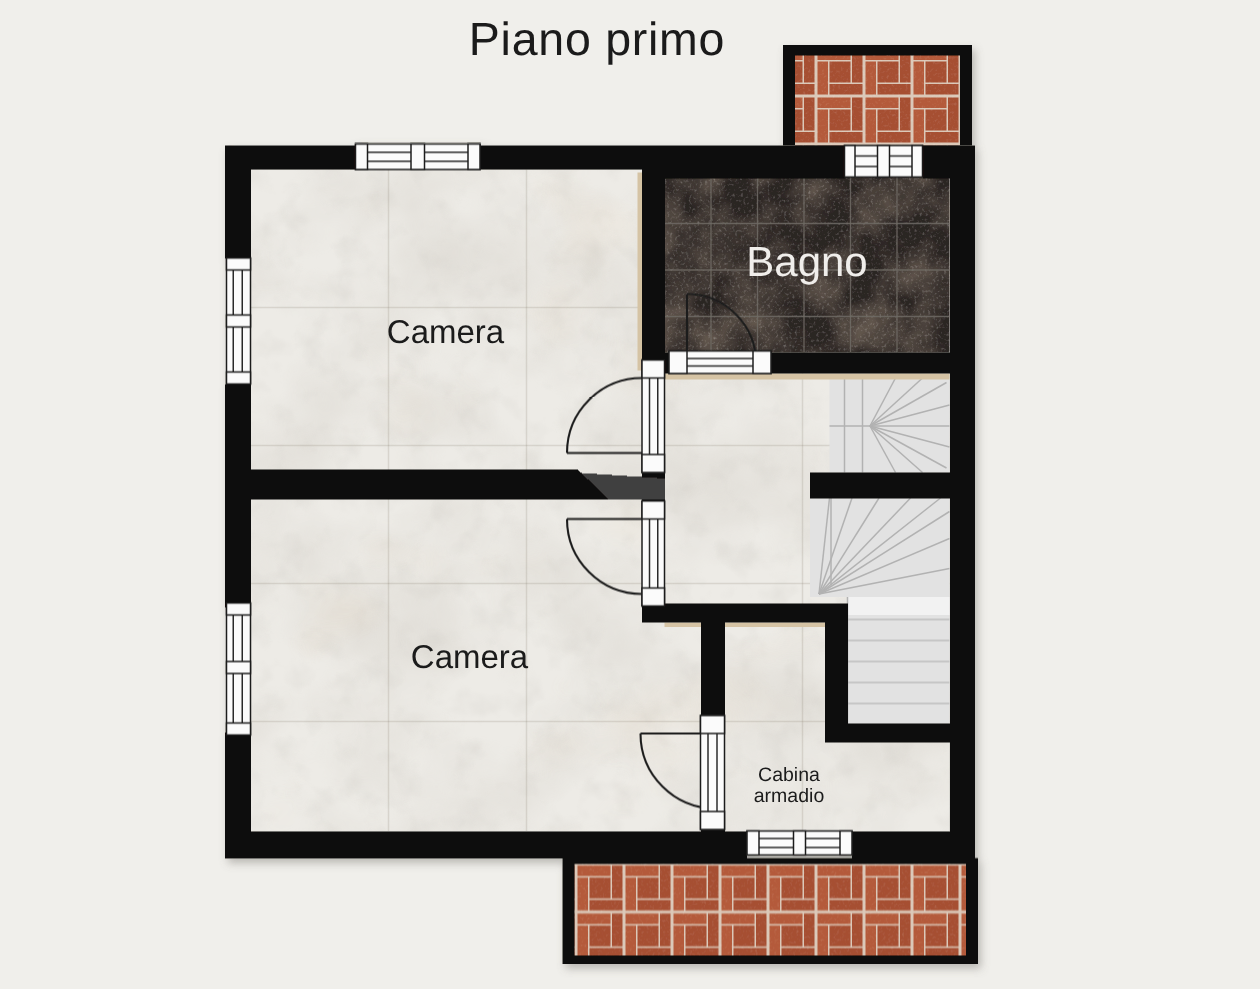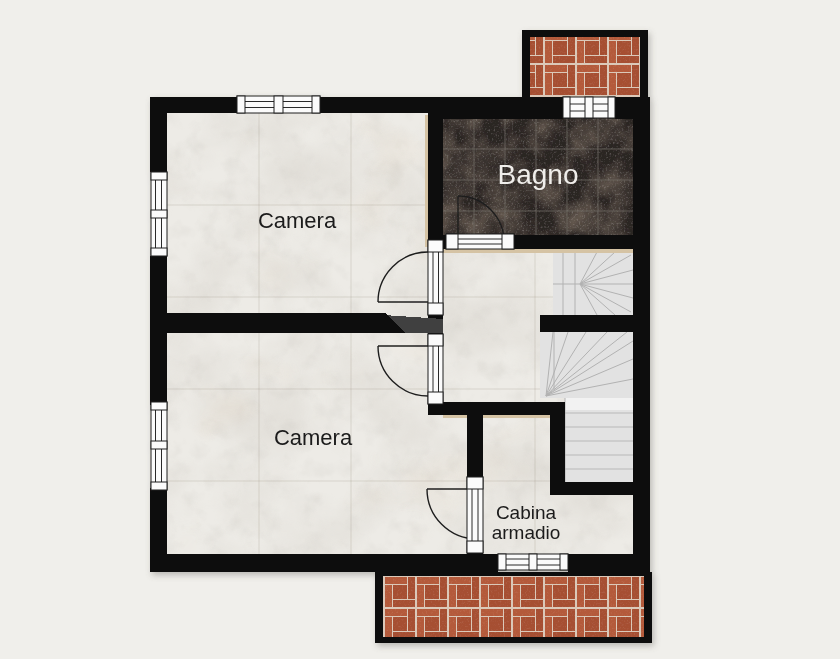--- a/index.html
+++ b/index.html
@@ -30,21 +30,21 @@
   .win{fill:var(--door-white);stroke:#1f1f1f;stroke-width:1;}
   .winline{stroke:#2a2a2a;stroke-width:1;fill:none;}
   .arc{stroke:#1f1f1f;stroke-width:1.4;fill:none;}
   .wm{fill:var(--watermark);}
   .room-label{position:absolute;transform:translate(-50%,-50%);color:var(--label-dark);
               white-space:nowrap;text-align:center;line-height:1.05;}
   #title{left:398px;top:27px;font-size:31px;letter-spacing:0.5px;}
   #lbl-camera-top{left:297px;top:221px;font-size:22px;}
   #lbl-camera-bottom{left:313px;top:438px;font-size:22px;}
   #lbl-bagno{left:538px;top:175px;font-size:28px;color:var(--label-light);}
-  #lbl-cabina{left:526px;top:523px;font-size:19px;}
+  #lbl-cabina{left:526px;top:523px;font-size:13px;}
 </style>
 </head>
 <body>
 
 <div id="stage">
 
 <svg id="plan-svg" width="840" height="659" viewBox="0 0 840 659" xmlns="http://www.w3.org/2000/svg">
   <defs>
     <filter id="shadowF" x="-5%" y="-5%" width="112%" height="112%">
       <feDropShadow dx="2" dy="3" stdDeviation="3" flood-color="#77756f" flood-opacity="0.45"></feDropShadow>
@@ -272,20 +272,21 @@
       <line class="arc" x1="427" y1="489" x2="477" y2="489"></line>
       <rect class="win" x="467" y="477" width="16" height="76"></rect>
       <line class="winline" x1="472" y1="489" x2="472" y2="541"></line>
       <line class="winline" x1="478" y1="489" x2="478" y2="541"></line>
       <rect class="win" x="467" y="477" width="16" height="12"></rect>
       <rect class="win" x="467" y="541" width="16" height="12"></rect>
     </g>
   </g>
 </svg>
 
+<div id="title" class="room-label">Piano primo</div>
 <div id="lbl-camera-top" class="room-label">Camera</div>
 <div id="lbl-bagno" class="room-label">Bagno</div>
 <div id="lbl-camera-bottom" class="room-label">Camera</div>
 <div id="lbl-cabina" class="room-label">
   <div>Cabina</div>
   <div>armadio</div>
 </div>
 
 </div>
 

